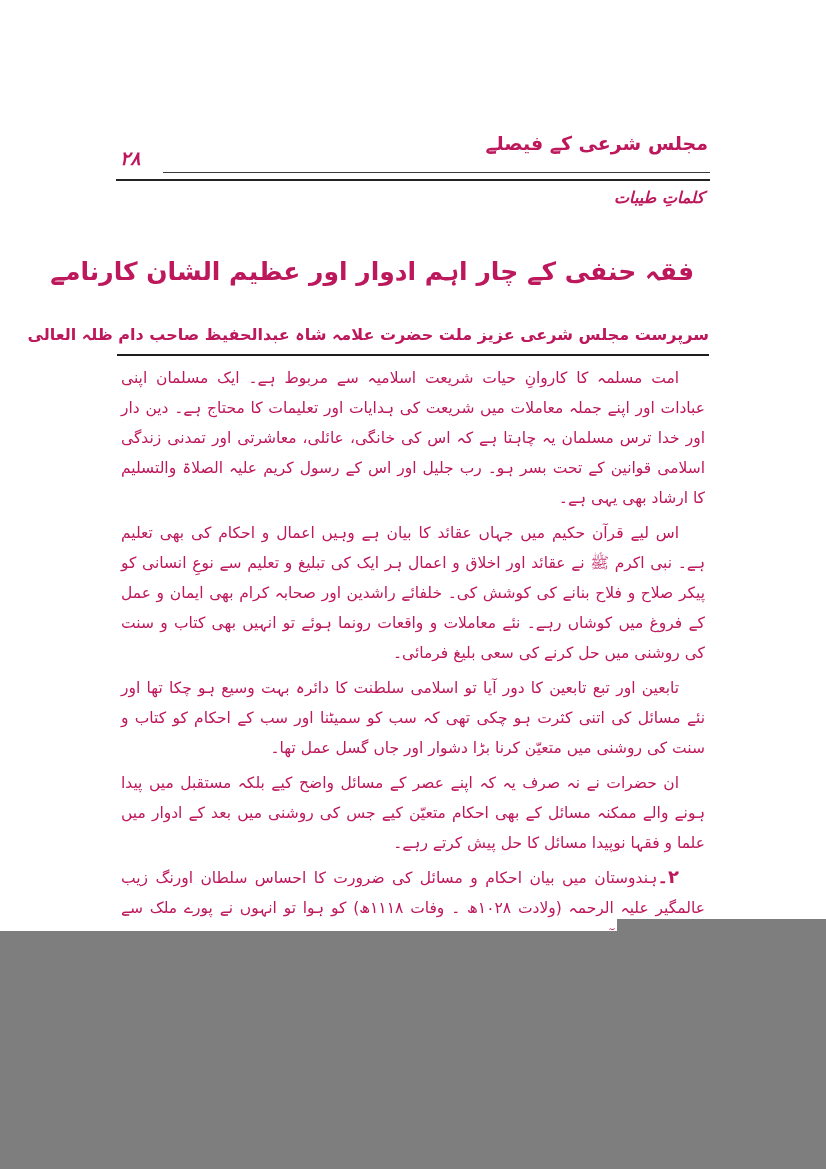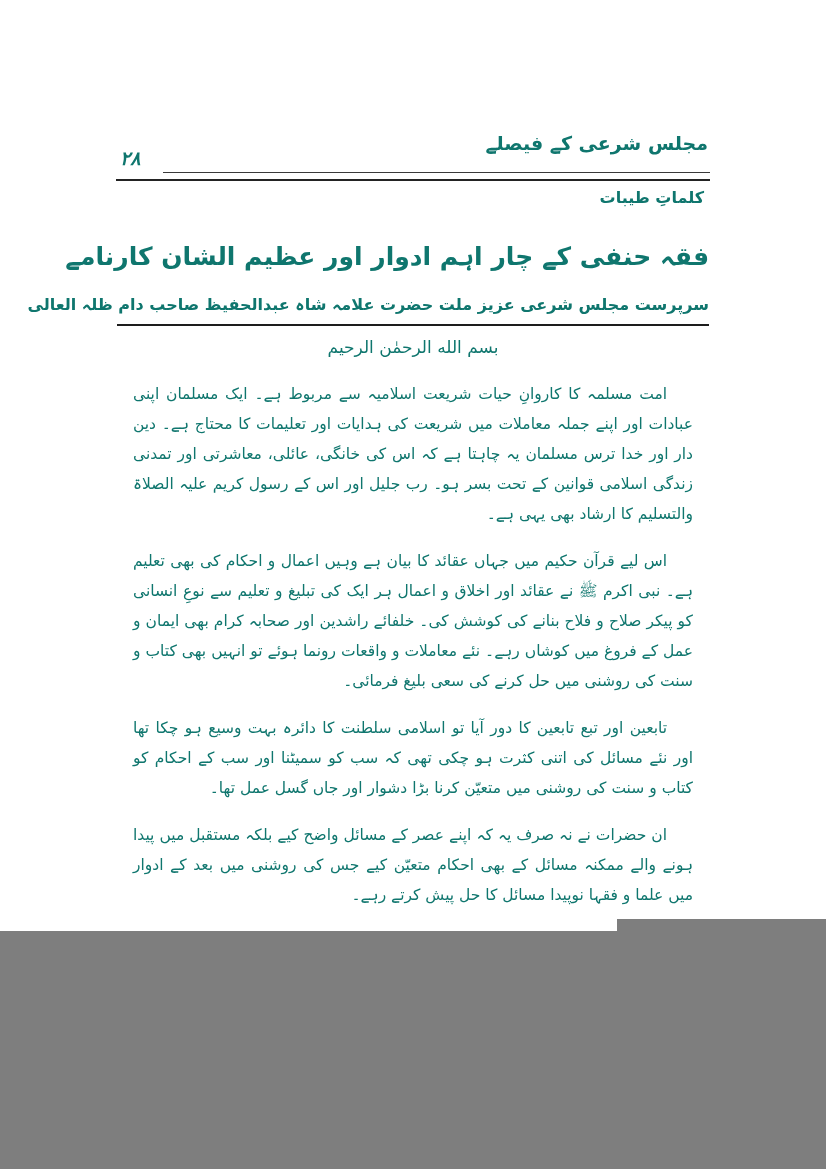--- a/index.html
+++ b/index.html
@@ -4,21 +4,21 @@
 <style>
   html, body { margin: 0; padding: 0; background: #ffffff; }
   .page {
     position: relative;
     width: 826px;
     height: 1169px;
     background: #ffffff;
     overflow: hidden;
     direction: rtl;
     font-family: "DejaVu Sans", sans-serif;
-    color: #0f766e;
+    color: #be185d;
   }
   
   .running-head {
     position: absolute;
     top: 132px;
     right: 118px;
     font-size: 19px;
     font-weight: bold;
     white-space: nowrap;
   }
@@ -47,31 +47,32 @@
     height: 2px;
     background: #232323;
   }
   .section-label {
     position: absolute;
     top: 188px;
     right: 122px;
     font-size: 16px;
     font-weight: bold;
     white-space: nowrap;
+    font-style: italic;
   }
   
   .content {
     position: absolute;
     top: 224px;
     left: 117px;
     width: 592px;
     direction: rtl;
   }
   .title {
-    margin: 0;
+    margin: 15px;
     text-align: center;
     font-size: 25px;
     font-weight: bold;
     line-height: 66px;
     white-space: nowrap;
   }
   .subtitle {
     text-align: left;
     font-size: 16px;
     font-weight: bold;
@@ -89,21 +90,21 @@
     line-height: 30px;
   }
   
   .body-text {
     margin-top: 4px;
     font-size: 15.5px;
     line-height: 30px;
     text-align: justify;
   }
   .body-text p {
-    margin: 16px;
+    margin: 4px;
     text-indent: 26px;
   }
   .pnum {
     font-weight: bold;
     font-size: 18px;
   }
   
   .gray-notch {
     position: absolute;
     left: 617px;
@@ -131,21 +132,20 @@
   <div class="running-head">مجلس شرعی کے فیصلے</div>
   <div class="page-num">۲۸</div>
   <div class="rule-thin"></div>
   <div class="rule-thick"></div>
   <div class="section-label">کلماتِ طیبات</div>
 
   <div class="content">
     <h1 class="title">فقہ حنفی کے چار اہم ادوار اور عظیم الشان کارنامے</h1>
     <div class="subtitle">سرپرست مجلس شرعی عزیز ملت حضرت علامہ شاہ عبدالحفیظ صاحب دام ظلہ العالی</div>
     <div class="title-rule"></div>
-    <div class="basmala">بسم الله الرحمٰن الرحيم</div>
 
     <div class="body-text">
       <p><span class="pnum"></span><span>امت مسلمہ کا کاروانِ حیات شریعت اسلامیہ سے مربوط ہے۔ ایک مسلمان اپنی عبادات اور اپنے جملہ معاملات میں شریعت کی ہدایات اور تعلیمات کا محتاج ہے۔ دین دار اور خدا ترس مسلمان یہ چاہتا ہے کہ اس کی خانگی، عائلی، معاشرتی اور تمدنی زندگی اسلامی قوانین کے تحت بسر ہو۔ رب جلیل اور اس کے رسول کریم علیہ الصلاۃ والتسلیم کا ارشاد بھی یہی ہے۔</span><span></span></p>
       <p><span class="pnum"></span><span>اس لیے قرآن حکیم میں جہاں عقائد کا بیان ہے وہیں اعمال و احکام کی بھی تعلیم ہے۔ نبی اکرم ﷺ نے عقائد اور اخلاق و اعمال ہر ایک کی تبلیغ و تعلیم سے نوعِ انسانی کو پیکر صلاح و فلاح بنانے کی کوشش کی۔ خلفائے راشدین اور صحابہ کرام بھی ایمان و عمل کے فروغ میں کوشاں رہے۔ نئے معاملات و واقعات رونما ہوئے تو انہیں بھی کتاب و سنت کی روشنی میں حل کرنے کی سعی بلیغ فرمائی۔</span><span></span></p>
       <p><span class="pnum"></span><span>تابعین اور تبع تابعین کا دور آیا تو اسلامی سلطنت کا دائرہ بہت وسیع ہو چکا تھا اور نئے مسائل کی اتنی کثرت ہو چکی تھی کہ سب کو سمیٹنا اور سب کے احکام کو کتاب و سنت کی روشنی میں متعیّن کرنا بڑا دشوار اور جاں گسل عمل تھا۔</span><span></span></p>
       <p><span class="pnum"></span><span>ان حضرات نے نہ صرف یہ کہ اپنے عصر کے مسائل واضح کیے بلکہ مستقبل میں پیدا ہونے والے ممکنہ مسائل کے بھی احکام متعیّن کیے جس کی روشنی میں بعد کے ادوار میں علما و فقہا نوپیدا مسائل کا حل پیش کرتے رہے۔</span><span></span></p>
       <p><span class="pnum">۲۔</span><span>ہندوستان میں بیان احکام و مسائل کی ضرورت کا احساس سلطان اورنگ زیب عالمگیر علیہ الرحمہ (ولادت ۱۰۲۸ھ ۔ وفات ۱۱۱۸ھ) کو ہوا تو انہوں نے پورے ملک سے پانچ سو سربرآوردہ علما کو جمع کیا جنہوں نے</span><span> فقہ حنفی کے مسائل و احکام کا مجموعہ مرتب کیا جو "فتاویٰ عالمگیری" اور "فتاویٰ ہندیہ" کے نام سے مشہور ہوا</span></p>
     </div>
   </div>
 

